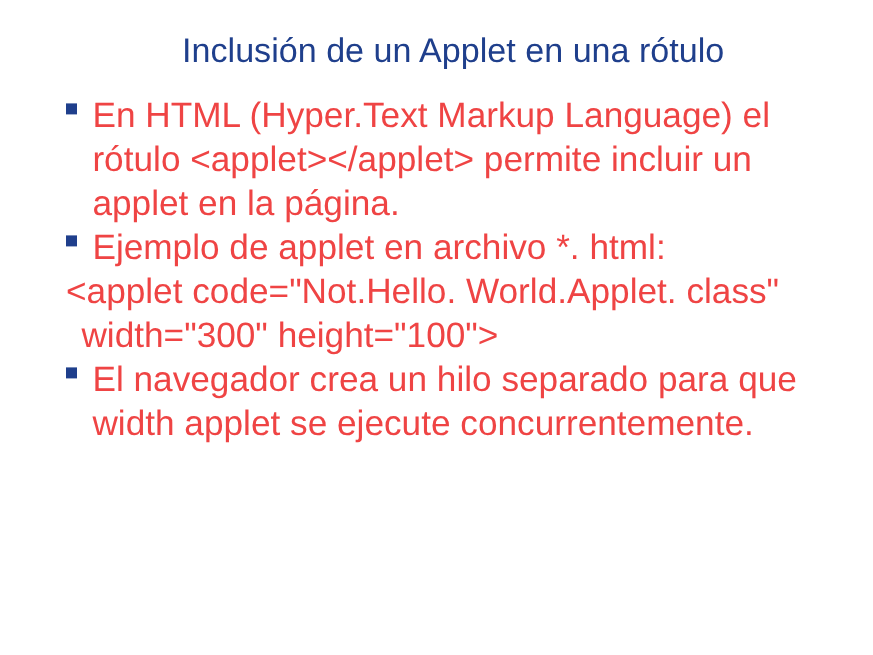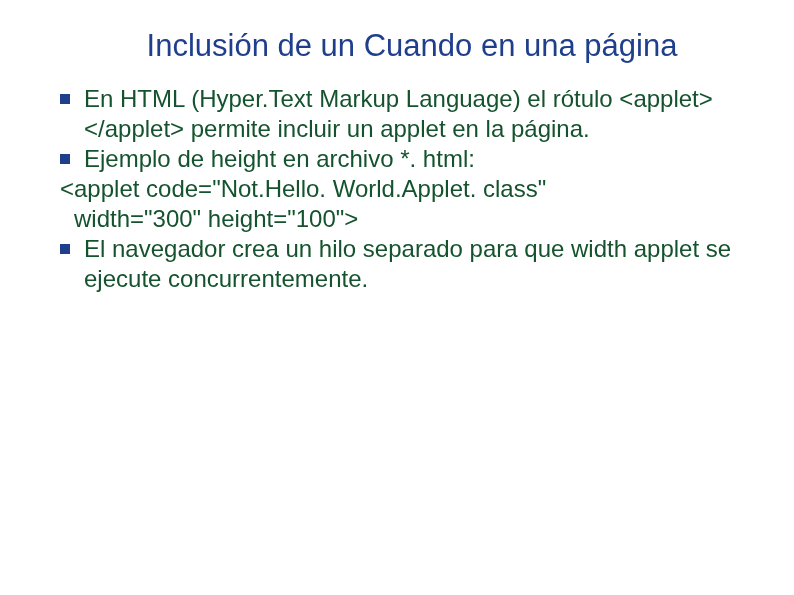--- a/index.html
+++ b/index.html
@@ -17,22 +17,22 @@
   }
   .title {
     color: #1f3f8c;
     font-size: 31px;
     font-weight: 400;
     text-align: center;
     margin: 0 0 20px 0;
     padding-left: 30px;
   }
   .content {
-    font-size: 24px;
-    color: #14532d;
+    font-size: 32px;
+    color: #ef4444;
     line-height: 1.25;
   }
   .bullet-row {
     display: flex;
     align-items: flex-start;
     margin-bottom: 0;
   }
   .bullet {
     display: inline-block;
     width: 10px;
@@ -49,33 +49,33 @@
     padding-left: 0;
   }
   .indent-row {
     padding-left: 14px;
   }
 </style>
 </head>
 <body>
 
 <div class="slide">
-  <h1 class="title">Inclusión de un Cuando en una página</h1>
+  <h1 class="title">Inclusión de un Applet en una rótulo</h1>
 
   <div class="content">
 
     <div class="bullet-row">
       <span class="bullet"></span>
       <span class="bullet-text">En HTML (Hyper.Text Markup Language) el rótulo &lt;applet&gt;&lt;/applet&gt; permite incluir un applet en la página.</span>
     </div>
 
 
     <div class="bullet-row">
       <span class="bullet"></span>
-      <span class="bullet-text">Ejemplo de height en archivo *. html:</span>
+      <span class="bullet-text">Ejemplo de applet en archivo *. html:</span>
     </div>
 
     <div class="plain-row">
       <span>&lt;applet code="Not.Hello. World.Applet. class"</span>
     </div>
 
     <div class="indent-row">
       <span>width="300" height="100"&gt;</span>
     </div>
 

